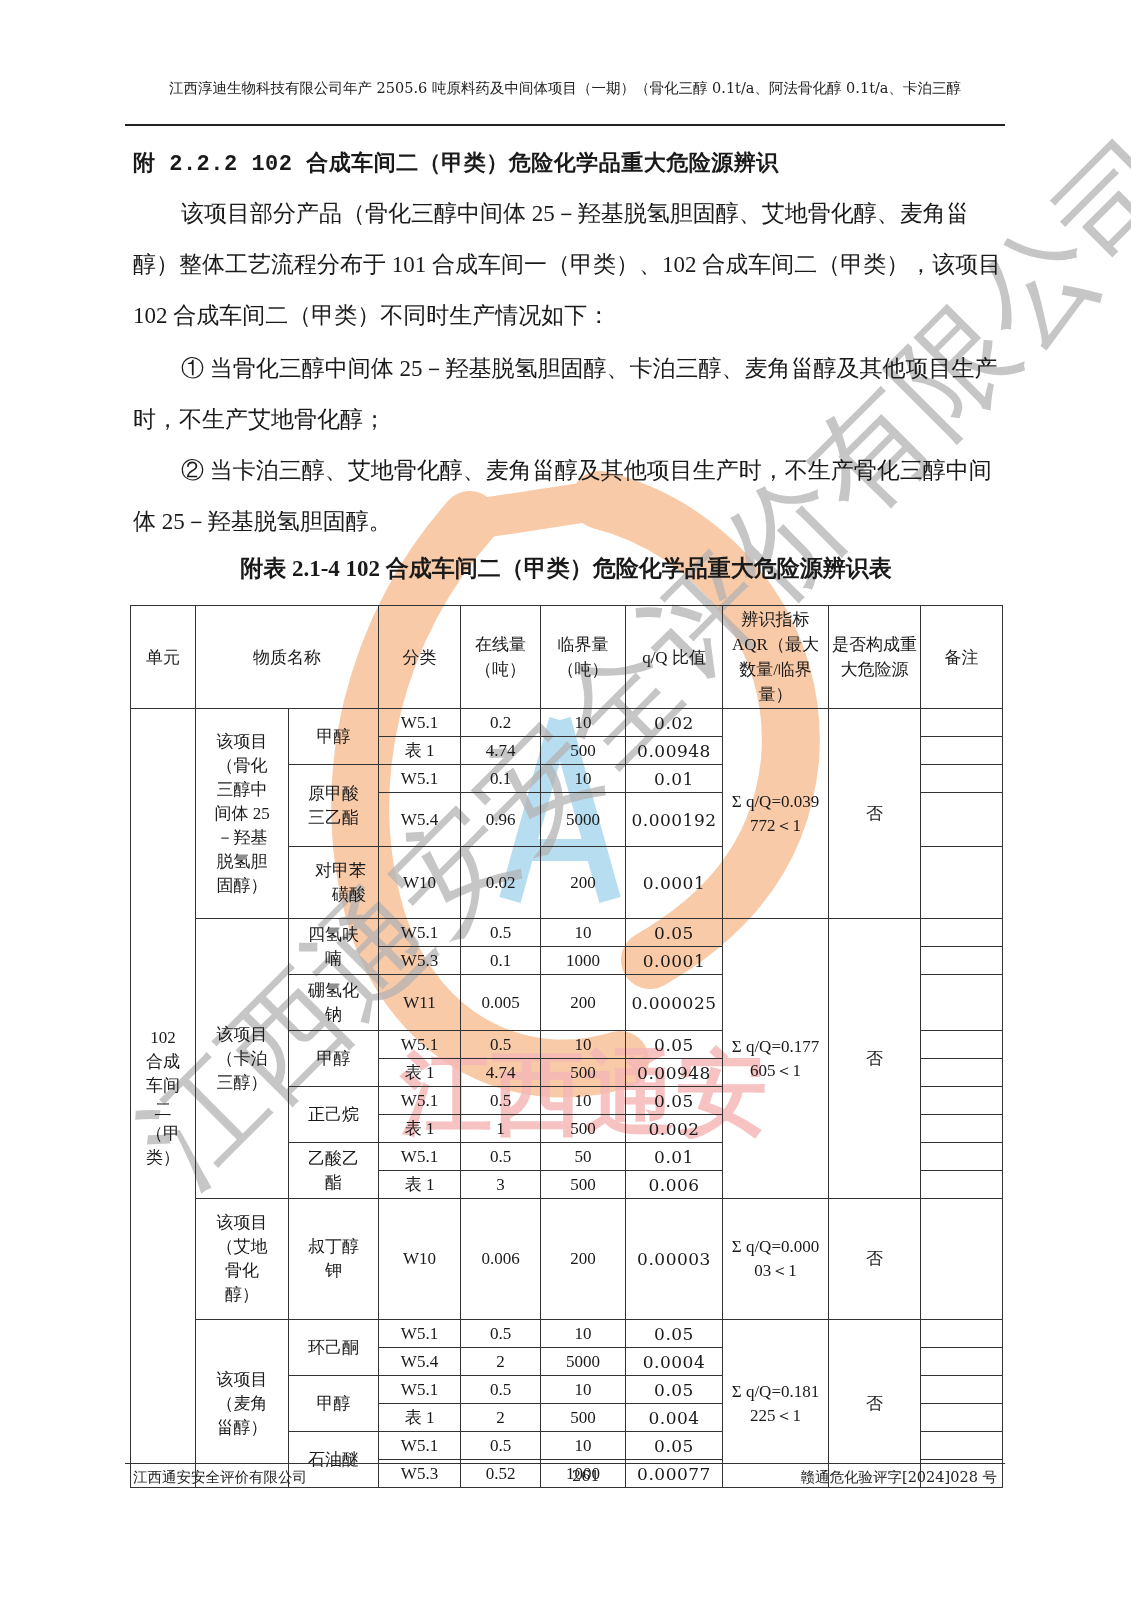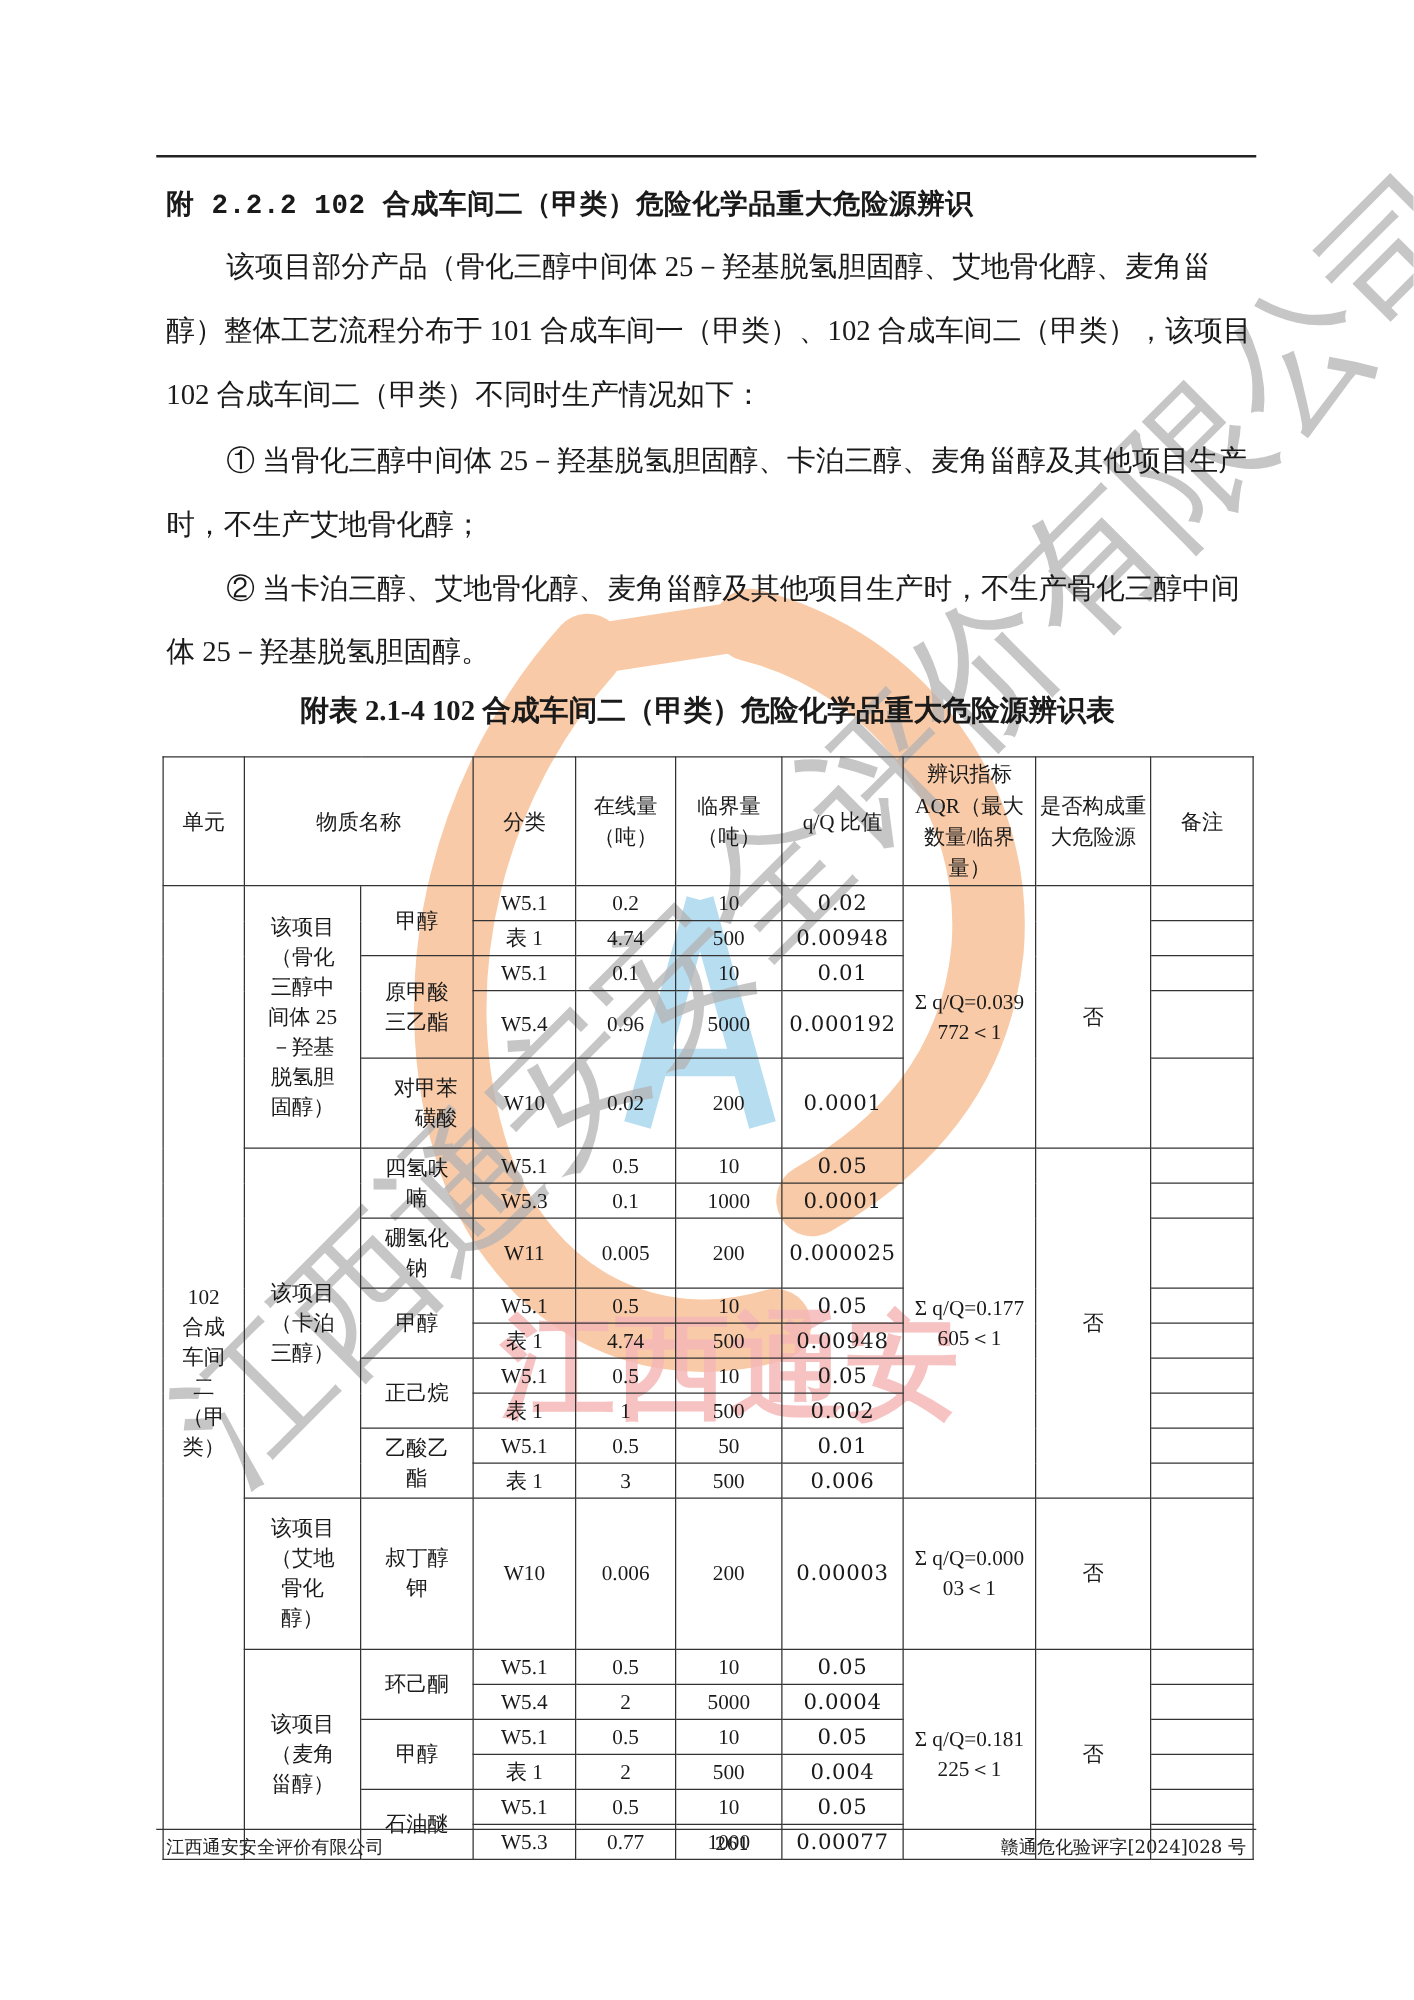--- a/index.html
+++ b/index.html
@@ -35,20 +35,21 @@
 <svg class="watermark" width="1131" height="1600" style="left:0;top:0;opacity:0.75">
   <path d="M470 520 C380 620 330 780 380 930 C420 1040 520 1090 620 1060" fill="none" stroke="#f7b98a" stroke-width="58" stroke-linecap="round"></path>
   <path d="M600 500 C720 530 800 640 790 760 C780 860 720 920 650 960" fill="none" stroke="#f7b98a" stroke-width="58" stroke-linecap="round"></path>
   <path d="M470 520 L600 500" fill="none" stroke="#f7b98a" stroke-width="40"></path>
   <path d="M560 720 L610 900 M560 720 L510 900 M530 850 L590 850" fill="none" stroke="#9fd3ec" stroke-width="22"></path>
   <text x="400" y="1125" font-size="92" fill="#f2a0a0" font-family="DejaVu Sans, sans-serif" font-weight="bold" opacity="0.85">江西通安</text>
   <text x="0" y="0" font-size="118" fill="#9a9a9a" opacity="0.75" font-family="DejaVu Sans, sans-serif" transform="translate(190,1190) rotate(-45)">江西通安安全评价有限公司</text>
 </svg>
 
 <div class="page-header">
+  <div>江西淳迪生物科技有限公司年产 2505.6 吨原料药及中间体项目（一期）（骨化三醇 0.1t/a、阿法骨化醇 0.1t/a、卡泊三醇</div>
 </div>
 <div class="header-rule"></div>
 
 <div class="section-title">附 2.2.2 102 合成车间二（甲类）危险化学品重大危险源辨识</div>
 
 <div class="para" style="top:188px"><span class="indent"></span><span>该项目部分产品（骨化三醇中间体 25－羟基脱氢胆固醇、艾地骨化醇、麦角甾醇）整体工艺流程分布于 101 合成车间一（甲类）、102 合成车间二（甲类），该项目 102 合成车间二（甲类）不同时生产情况如下：</span></div>
 <div class="para" style="top:343px"><span class="indent"></span><span>①  当骨化三醇中间体 25－羟基脱氢胆固醇、卡泊三醇、麦角甾醇及其他项目生产时，不生产艾地骨化醇；</span></div>
 <div class="para" style="top:445px"><span class="indent"></span><span>②  当卡泊三醇、艾地骨化醇、麦角甾醇及其他项目生产时，不生产骨化三醇中间体 25－羟基脱氢胆固醇。</span></div>
 
 <div class="table-caption">附表 2.1-4 102 合成车间二（甲类）危险化学品重大危险源辨识表</div>
@@ -240,21 +241,21 @@
       <tr style="height: 28px;">
         <td rowspan="2" style="padding: 0px 12px;">石油醚</td>
         <td>W5.1</td>
         <td>0.5</td>
         <td>10</td>
         <td class="num" style="word-break: break-all; line-height: 26px;">0.05</td>
         <td></td>
       </tr>
       <tr style="height: 28px;">
         <td>W5.3</td>
-        <td>0.77</td>
+        <td>0.52</td>
         <td>1000</td>
         <td class="num" style="word-break: break-all; line-height: 26px;">0.00077</td>
         <td></td>
       </tr>
     </tbody>
 </table>
 
 <div class="footer-rule"></div>
 <div class="footer left">江西通安安全评价有限公司</div>
 <div class="footer center">261</div>

